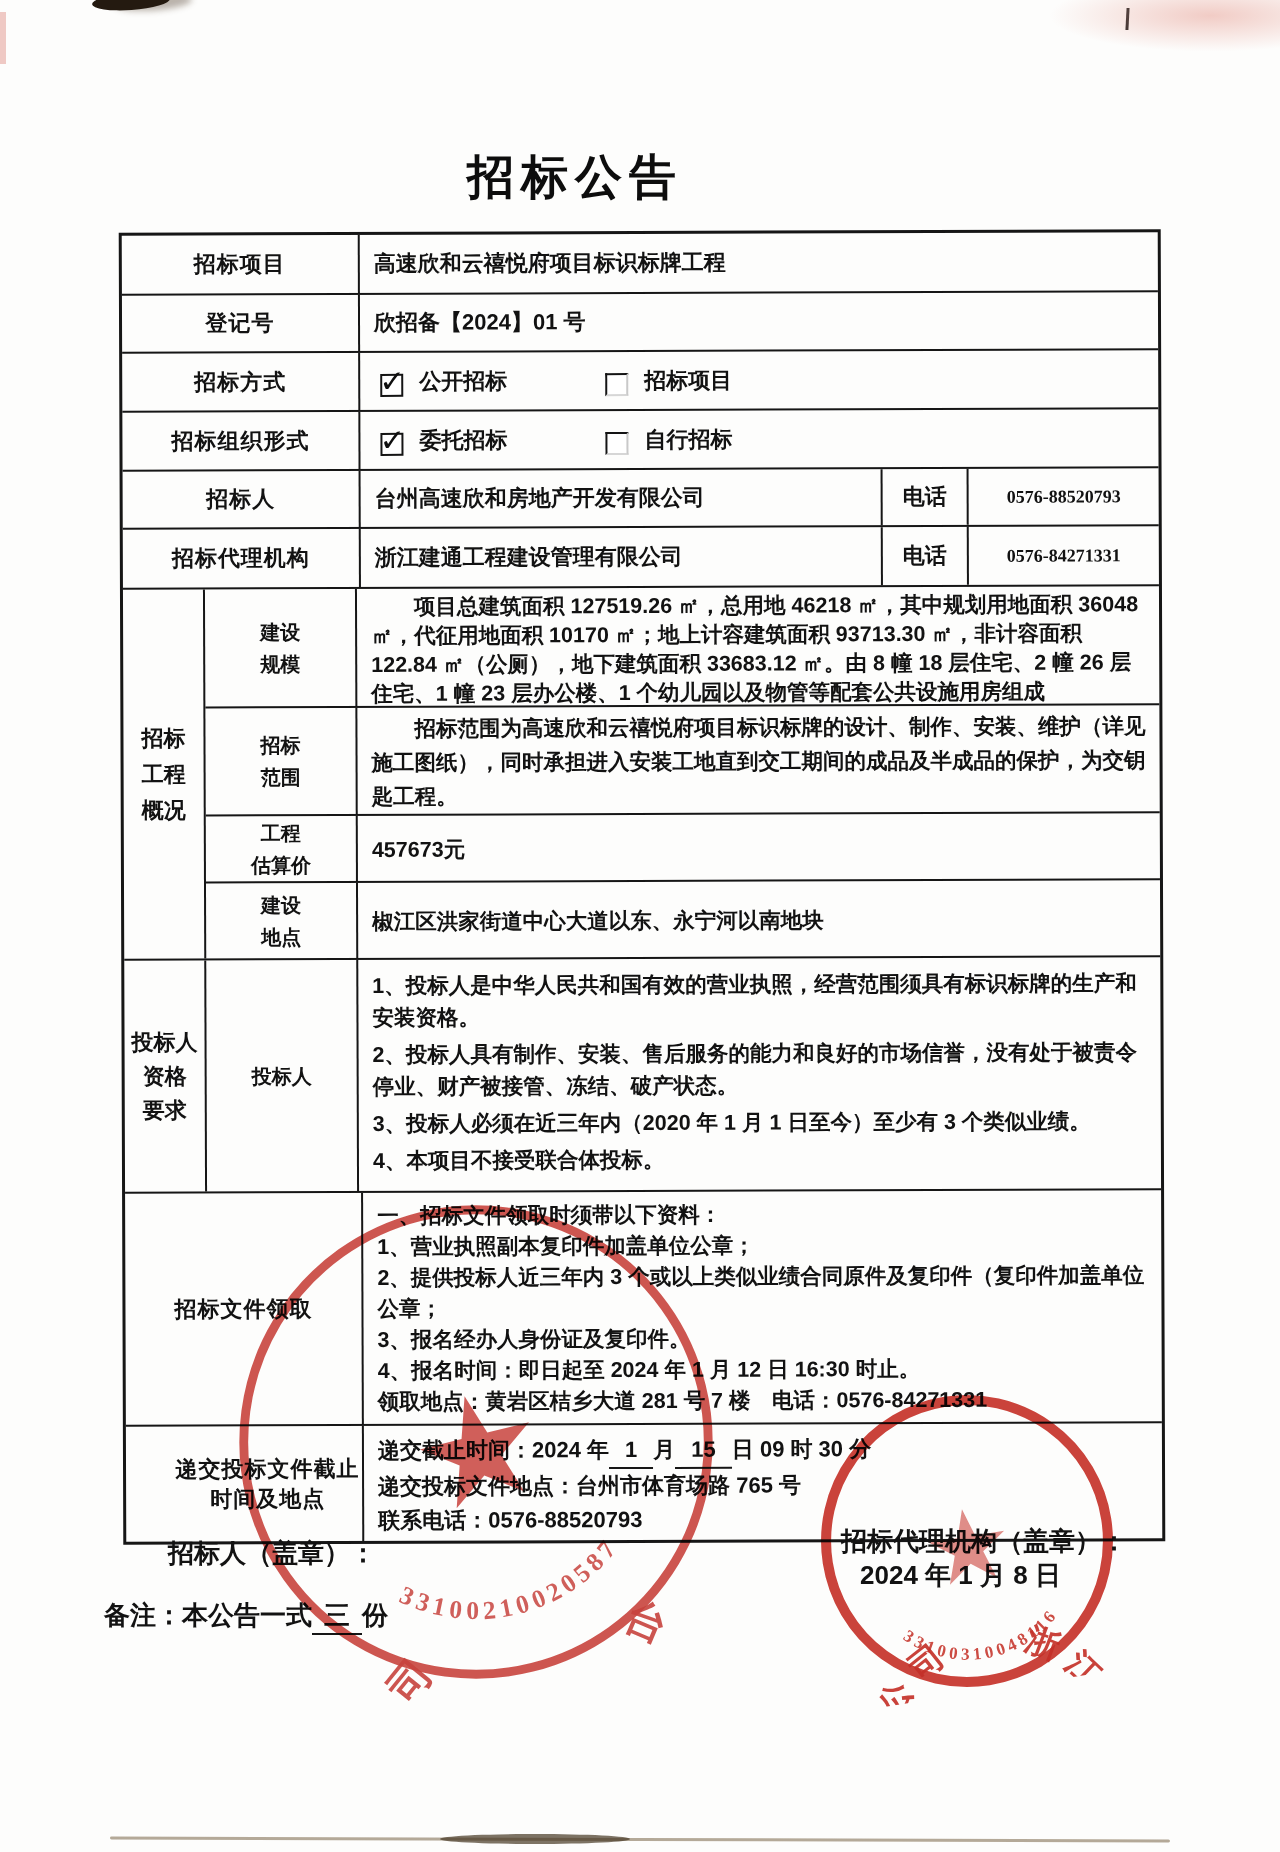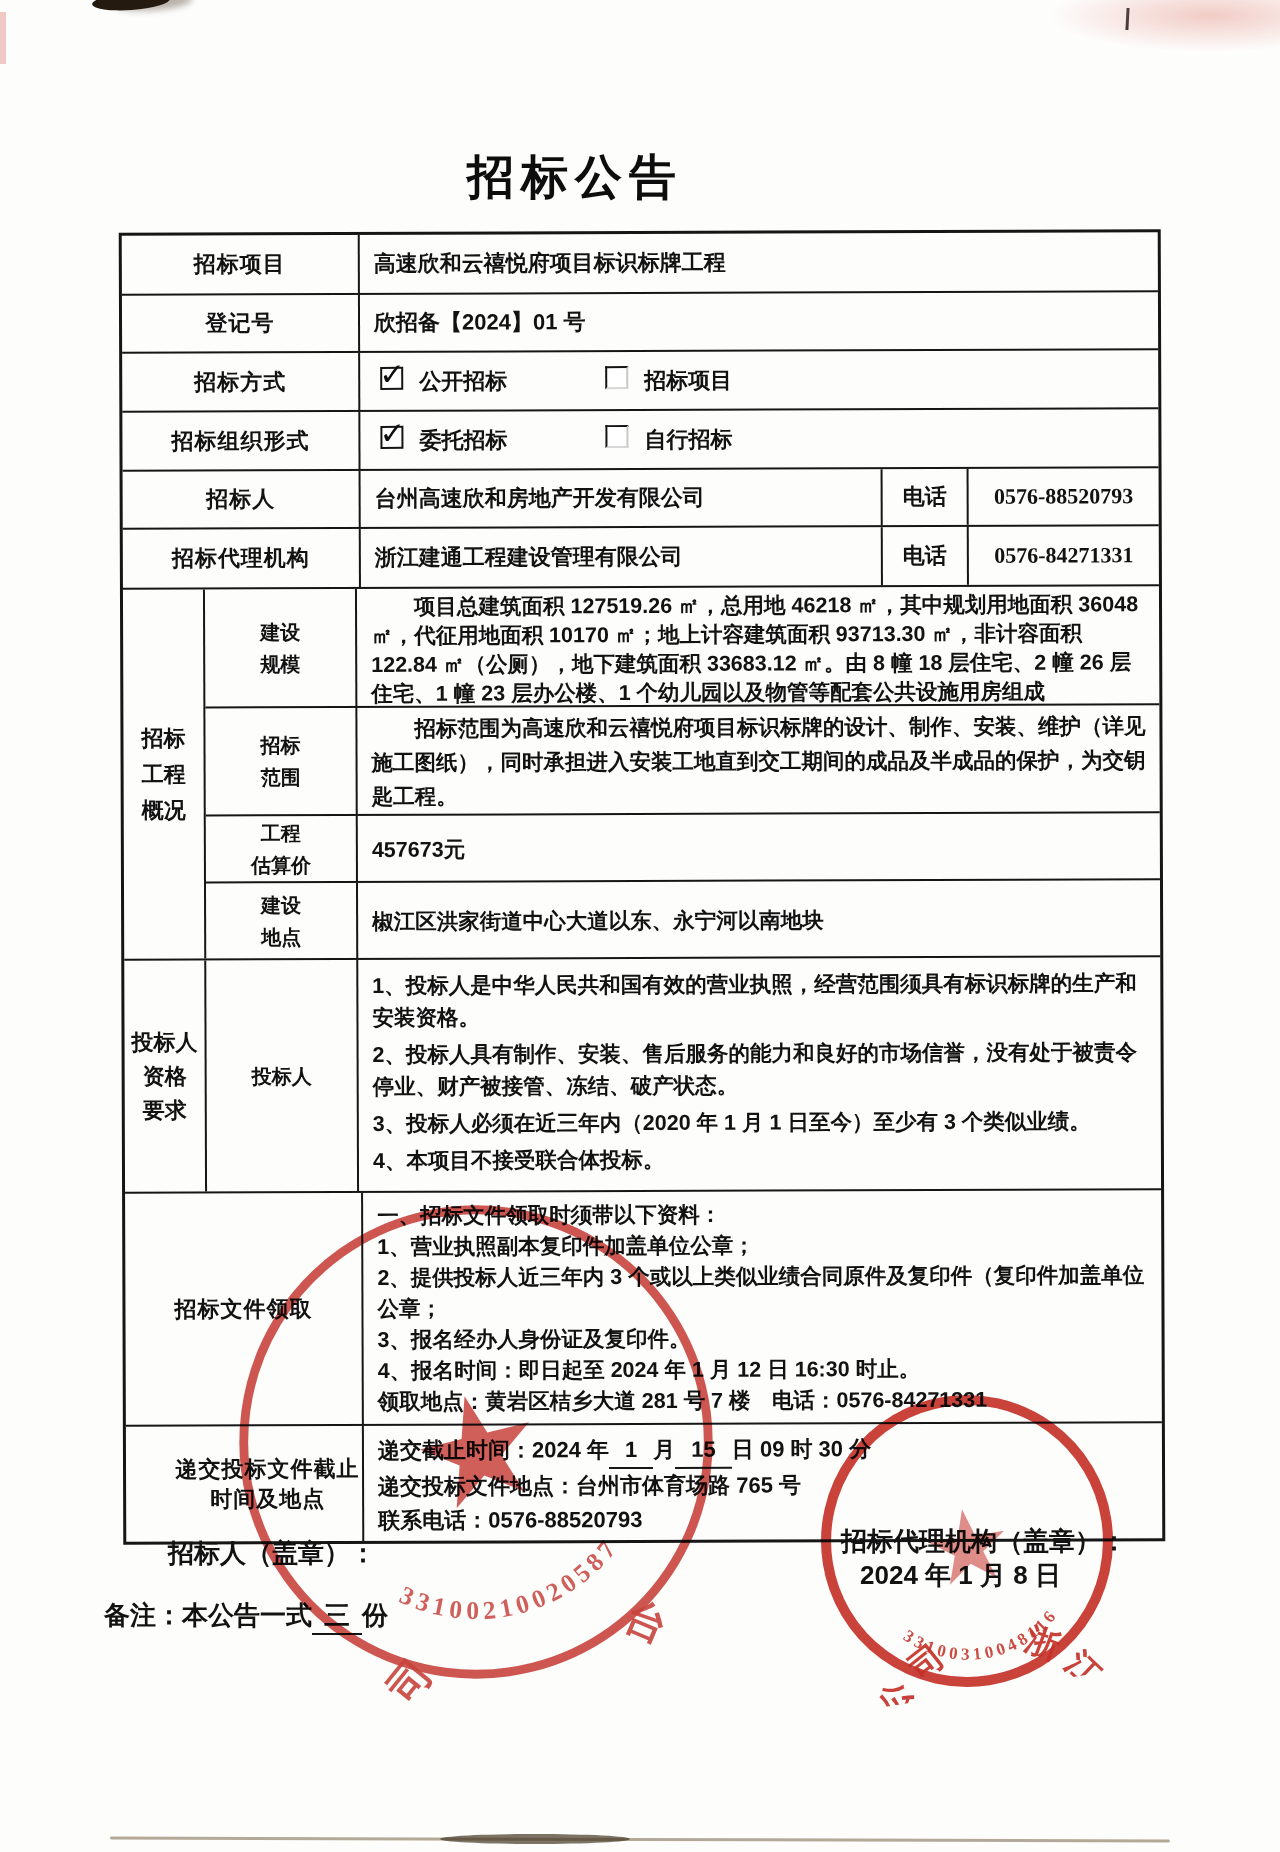--- a/index.html
+++ b/index.html
@@ -29,40 +29,40 @@
     border:3px solid #161616;box-sizing:border-box;
     transform:rotate(-0.2deg);
     font-weight:700;
   }
   .row{display:flex;border-top:2.5px solid #161616;box-sizing:border-box;}
   .row:first-child{border-top:none;}
   .cell{box-sizing:border-box;overflow:hidden;}
   .cell-label{width:238px;border-right:2.5px solid #161616;display:flex;align-items:center;justify-content:center;text-align:center;font-size:22px;letter-spacing:1px;flex:none;}
   .cell-value{flex:1;display:flex;align-items:center;padding-left:14px;font-size:22px;}
   .cell-tel-label{width:86px;border-left:2.5px solid #161616;display:flex;align-items:center;justify-content:center;font-size:22px;flex:none;}
-  .cell-tel{width:192px;border-left:2.5px solid #161616;display:flex;align-items:center;justify-content:center;font-size:22px;flex:none;font-family:"Liberation Serif","DejaVu Serif",serif;font-weight:700;}
+  .cell-tel{width:192px;border-left:2.5px solid #161616;display:flex;align-items:center;justify-content:center;font-size:18px;flex:none;font-family:"Liberation Serif","DejaVu Serif",serif;font-weight:700;}
   .h58{height:58px;} .h59{height:59px;} .h60{height:60px;}
 
   .cell-outer{width:82px;border-right:2.5px solid #161616;display:flex;flex-direction:column;align-items:center;justify-content:center;font-size:22px;line-height:36px;flex:none;}
   .stack{flex:1;display:flex;flex-direction:column;}
   .subrow{display:flex;border-top:2.5px solid #161616;box-sizing:border-box;}
   .subrow:first-child{border-top:none;}
   .cell-sublabel{width:152px;border-right:2.5px solid #161616;display:flex;flex-direction:column;align-items:center;justify-content:center;font-size:20px;line-height:32px;flex:none;box-sizing:border-box;}
   .cell-content{flex:1;padding:4px 12px 2px 14px;font-size:21.5px;box-sizing:border-box;overflow:hidden;}
   .cell-content p{margin:0;}
   .indent{text-indent:2em;}
   .lh29 p{line-height:29px;}
   .lh34 p{line-height:34px;}
   .lh31 p{line-height:31px;}
   .qual p{line-height:32px;margin-bottom:5px;}
 
   .cb{display:inline-block;width:19px;height:19px;border:2.5px solid #141414;position:relative;margin-right:16px;vertical-align:-3px;background:#fff;flex:none;}
   .cb.empty{border-right-color:#c9c9c9;border-bottom-color:#d6d6d6;}
   .cb.checked::after{content:"✓";position:absolute;left:-3px;top:-13px;font-size:31px;font-weight:900;color:#0f0f0f;}
-  .cb-group{display:flex;align-items:flex-start;padding-left:6px;}
+  .cb-group{display:flex;align-items:flex-end;padding-left:6px;}
   .cb-gap{width:92px;flex:none;}
 
   .blank-u{display:inline-block;border-bottom:2.5px solid #161616;padding:0 16px;text-align:center;}
 
   
   .seal-line-left{position:absolute;left:168px;top:1536px;font-size:26px;font-weight:800;}
   .seal-line-right{position:absolute;left:822px;top:1524px;font-size:26px;font-weight:800;padding-left:19px;}
   .seal-date{position:absolute;left:860px;top:1558px;font-size:26px;font-weight:800;}
   .note-line{position:absolute;left:104px;top:1598px;font-size:26px;font-weight:800;}
   .note-line .blank-u{padding:0 12px;}

